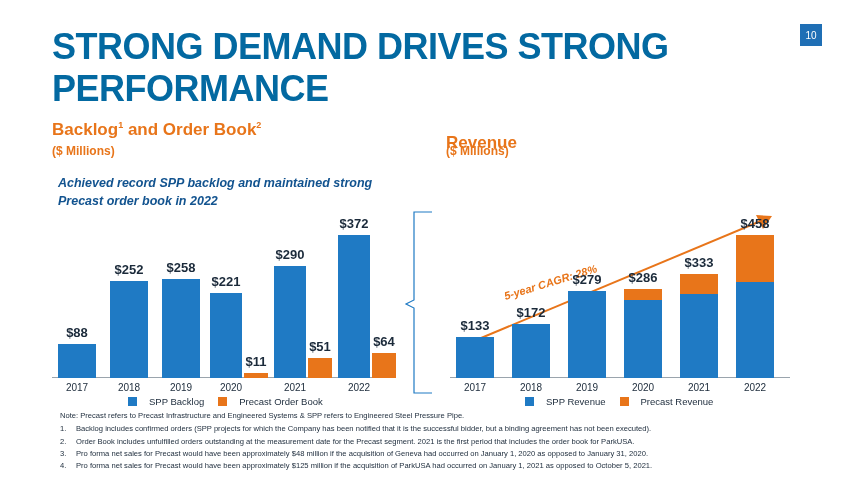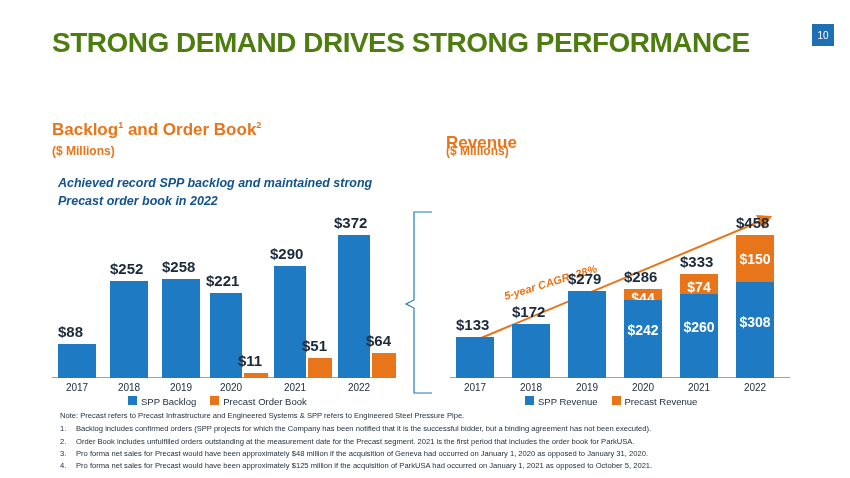--- a/index.html
+++ b/index.html
@@ -8,33 +8,33 @@
     background:#ffffff;
     font-family:"Liberation Sans", sans-serif;
     color:#1b2a3a;
     position:relative;
     overflow:hidden;
   }
   .page{position:absolute;inset:0;}
 
   
   .page-badge{
-    position:absolute;top:24px;right:16px;
+    position:absolute;top:24px;right:28px;
     width:22px;height:22px;
     background:#1f6fb5;
     color:#ffffff;
     font-size:10px;
     display:flex;align-items:center;justify-content:center;
   }
 
   
   .title{
     position:absolute;left:52px;top:26px;width:720px;
-    font-size:28px;font-weight:bold;
-    color:#4d7c0f;
+    font-size:36px;font-weight:bold;
+    color:#0369a1;
     letter-spacing:-0.5px;
     line-height:1.18;
   }
 
   
   .sec-head{
     position:absolute;
     font-size:17px;font-weight:bold;color:#E8751A;
   }
   .sec-sub{
@@ -58,44 +58,44 @@
     position:absolute;
     bottom:0;
     display:flex;flex-direction:column;justify-content:flex-end;align-items:center;
   }
   .seg{width:100%;}
   .seg.blue{background:#1f7ac4;}
   .seg.orange{background:#E8751A;}
 
   .bar-label{
     position:absolute;
-    font-size:15px;font-weight:bold;color:#1b2a3a;
-    text-align:left;white-space:nowrap;
+    font-size:13px;font-weight:bold;color:#1b2a3a;
+    text-align:center;white-space:nowrap;
   }
   .inseg-label{
     position:absolute;
-    font-size:14px;font-weight:bold;color:#ffffff;
-    width:100%;text-align:center;
+    font-size:12px;font-weight:bold;color:#ffffff;
+    width:100%;text-align:center;padding-left:32px;
   }
 
   .axis-line{
     position:absolute;height:1px;background:#9aa4ad;left:0;right:0;
   }
   .tick{
     position:absolute;
     font-size:10px;color:#1b2a3a;text-align:center;white-space:nowrap;
   }
 
   
   .legend{
     position:absolute;
     display:flex;align-items:center;gap:4px;
     font-size:9.5px;color:#1b2a3a;
   }
-  .legend-item{display:flex;gap:4px;margin-right:10px;}
+  .legend-item{display:flex;align-items:center;gap:12px;margin-right:10px;}
   .swatch{width:9px;height:9px;display:inline-block;}
   .sw-blue{background:#1f7ac4;}
   .sw-orange{background:#E8751A;}
 
   
   .cagr-label{
     position:absolute;
     font-size:11px;font-weight:bold;font-style:italic;color:#E8751A;
     transform:rotate(-17deg);
     transform-origin:left bottom;

